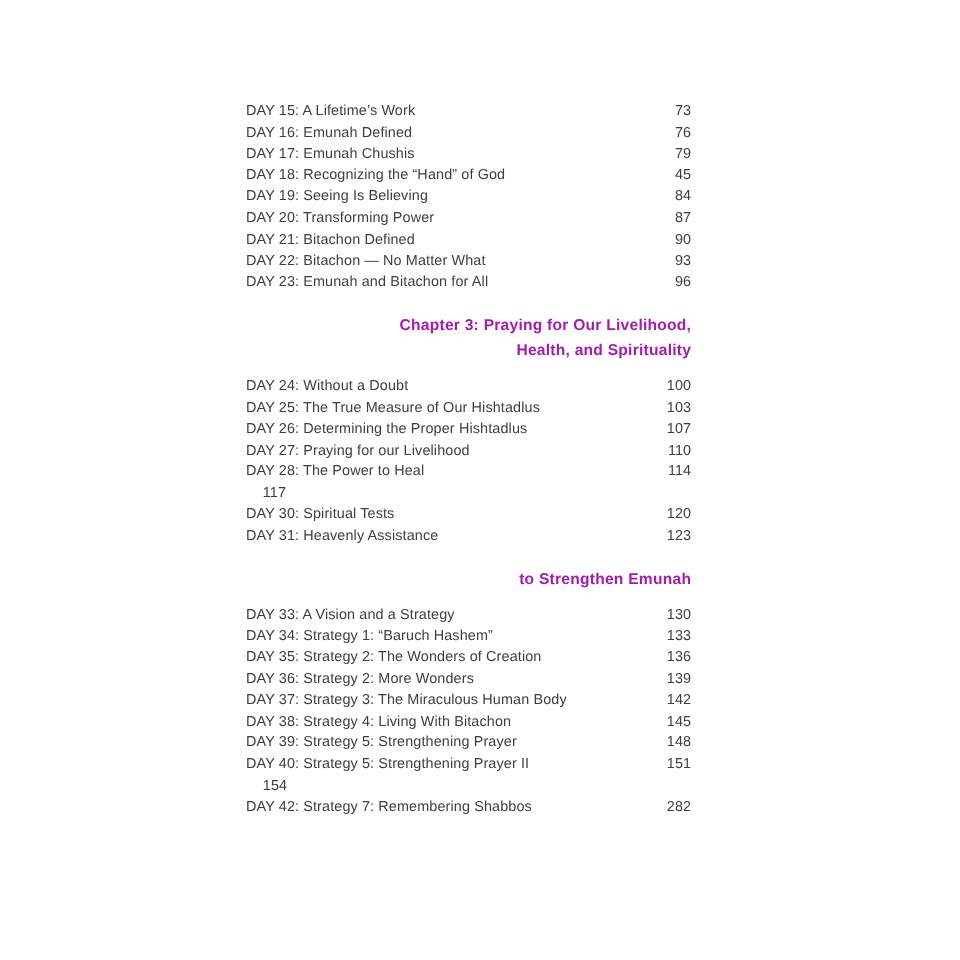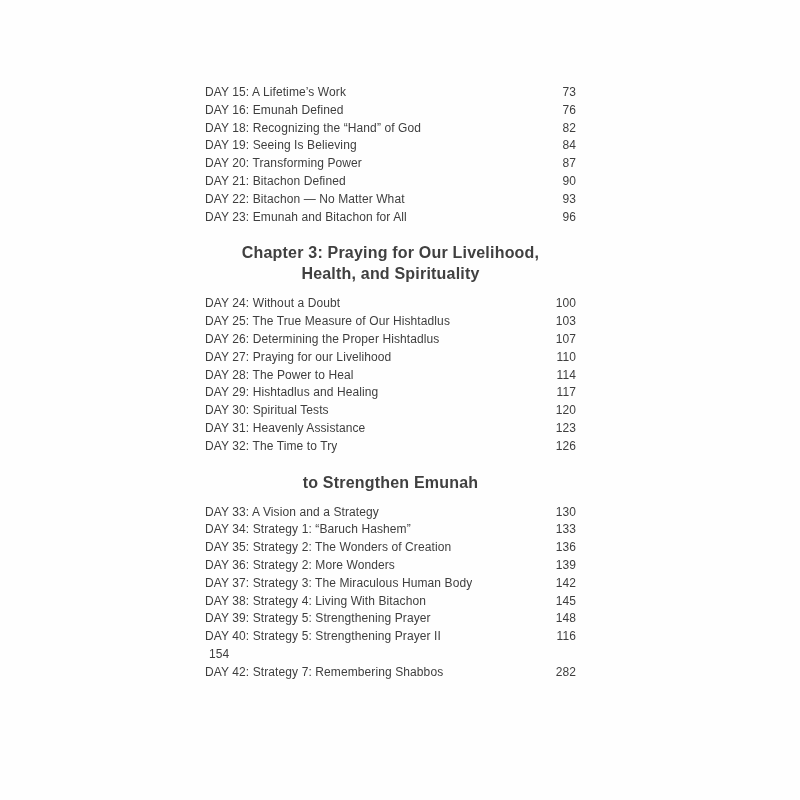--- a/index.html
+++ b/index.html
@@ -27,50 +27,54 @@
     font-size: 12px;
     line-height: 17.8px;
     color: #3e3e3e;
     letter-spacing: 0.1px;
   }
   .toc-title {
     white-space: nowrap;
     overflow: hidden;
   }
   .toc-page {
-    margin-left: 4px;
+    margin-left: 14px;
     flex: 0 0 auto;
   }
   .chapter-heading {
-    text-align: center;
+    text-align: right;
     font-weight: bold;
-    font-size: 16px;
+    font-size: 13px;
     line-height: 21px;
-    color: #404040;
+    color: #a21caf;
     letter-spacing: 0.2px;
     margin-top: 16px;
     margin-bottom: 11px;
   }
 </style>
 </head>
 <body>
 
 <div class="page">
   <div class="toc-column">
       <div class="toc-row">
         <span class="toc-title">DAY 15: A Lifetime’s Work</span>
         <span class="toc-page">73</span>
       </div>
       <div class="toc-row">
         <span class="toc-title">DAY 16: Emunah Defined</span>
         <span class="toc-page">76</span>
       </div>
       <div class="toc-row">
+        <span class="toc-title">DAY 17: Emunah Chushis</span>
+        <span class="toc-page">79</span>
+      </div>
+      <div class="toc-row">
         <span class="toc-title">DAY 18: Recognizing the “Hand” of God</span>
-        <span class="toc-page">82</span>
+        <span class="toc-page">45</span>
       </div>
       <div class="toc-row">
         <span class="toc-title">DAY 19: Seeing Is Believing</span>
         <span class="toc-page">84</span>
       </div>
       <div class="toc-row">
         <span class="toc-title">DAY 20: Transforming Power</span>
         <span class="toc-page">87</span>
       </div>
       <div class="toc-row">
@@ -103,34 +107,29 @@
       </div>
       <div class="toc-row">
         <span class="toc-title">DAY 27: Praying for our Livelihood</span>
         <span class="toc-page">110</span>
       </div>
       <div class="toc-row">
         <span class="toc-title">DAY 28: The Power to Heal</span>
         <span class="toc-page">114</span>
       </div>
       <div class="toc-row">
-        <span class="toc-title">DAY 29: Hishtadlus and Healing</span>
         <span class="toc-page">117</span>
       </div>
       <div class="toc-row">
         <span class="toc-title">DAY 30: Spiritual Tests</span>
         <span class="toc-page">120</span>
       </div>
       <div class="toc-row">
         <span class="toc-title">DAY 31: Heavenly Assistance</span>
         <span class="toc-page">123</span>
-      </div>
-      <div class="toc-row">
-        <span class="toc-title">DAY 32: The Time to Try</span>
-        <span class="toc-page">126</span>
       </div>
       <div class="chapter-heading">
         <div>to Strengthen Emunah</div>
       </div>
       <div class="toc-row">
         <span class="toc-title">DAY 33: A Vision and a Strategy</span>
         <span class="toc-page">130</span>
       </div>
       <div class="toc-row">
         <span class="toc-title">DAY 34: Strategy 1: “Baruch Hashem”</span>
@@ -151,21 +150,21 @@
       <div class="toc-row">
         <span class="toc-title">DAY 38: Strategy 4: Living With Bitachon</span>
         <span class="toc-page">145</span>
       </div>
       <div class="toc-row">
         <span class="toc-title">DAY 39: Strategy 5: Strengthening Prayer</span>
         <span class="toc-page">148</span>
       </div>
       <div class="toc-row">
         <span class="toc-title">DAY 40: Strategy 5: Strengthening Prayer II</span>
-        <span class="toc-page">116</span>
+        <span class="toc-page">151</span>
       </div>
       <div class="toc-row">
         <span class="toc-page">154</span>
       </div>
       <div class="toc-row">
         <span class="toc-title">DAY 42: Strategy 7: Remembering Shabbos</span>
         <span class="toc-page">282</span>
       </div>
     </div>
 </div>

